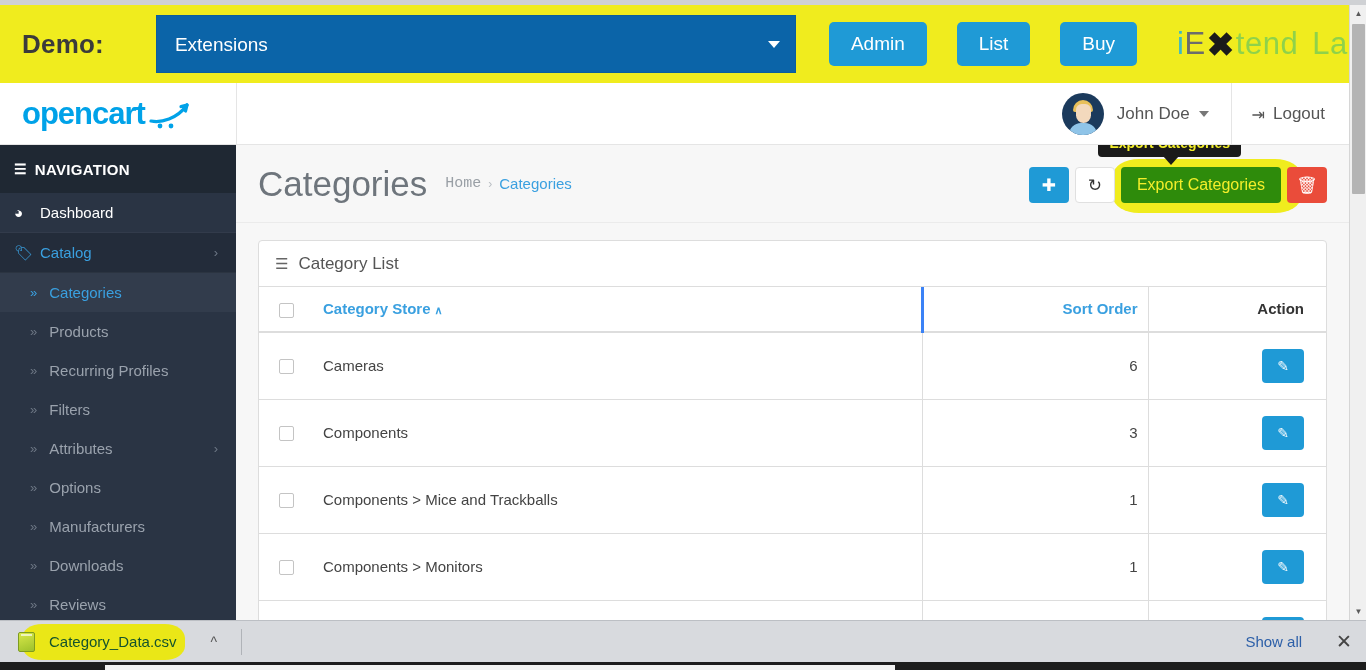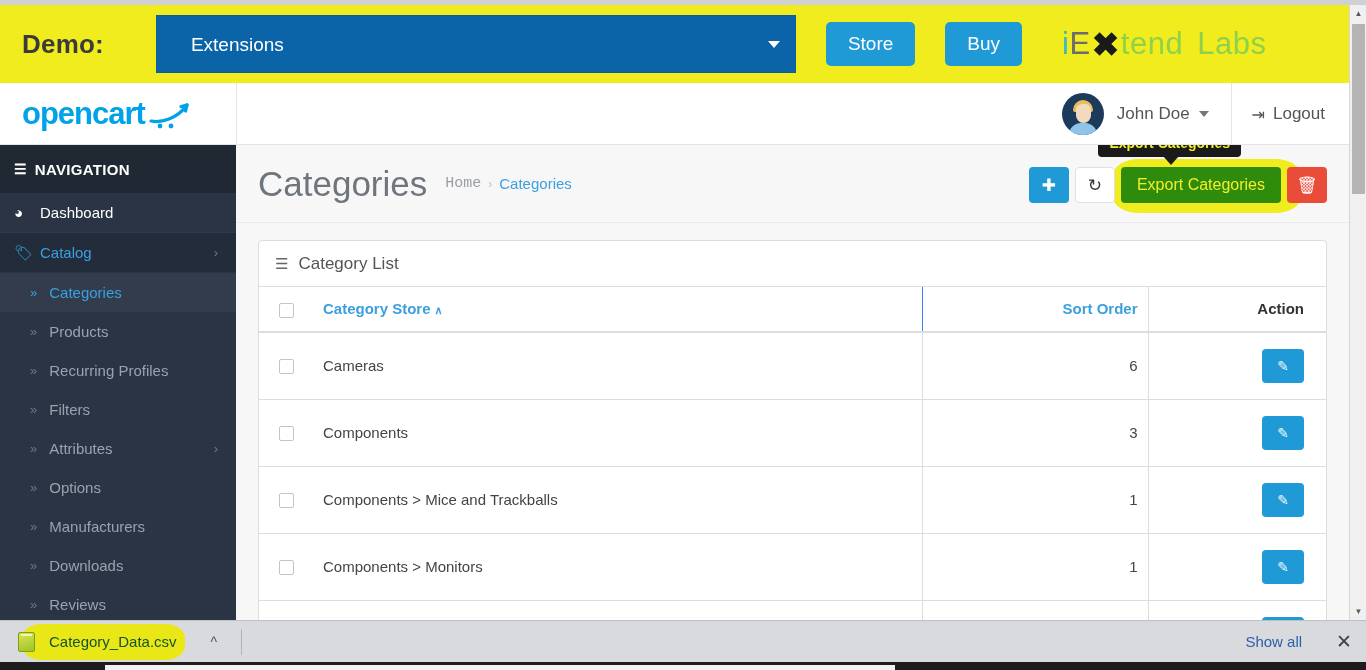--- a/index.html
+++ b/index.html
@@ -31,21 +31,21 @@
     letter-spacing: .2px;
   }
   .ext-select {
     margin-left: 26px;
     width: 640px; height: 58px;
     background: #0b64a8;
     border: 1px solid #0b5e9d;
     color: #ffffff;
     font-size: 19px;
     font-family: "Liberation Sans", sans-serif;
-    padding-left: 34px;
+    padding-left: 18px;
     appearance: none; -webkit-appearance: none;
     outline: none;
     position: relative;
   }
   .ext-select-wrap { position: relative; margin-left: 26px; }
   .ext-select-wrap::after {
     content: "";
     position: absolute; right: 16px; top: 26px;
     width: 0; height: 0;
     border-left: 6px solid transparent;
@@ -275,21 +275,21 @@
 
   table.cat-table { width: 100%; border-collapse: collapse; }
   table.cat-table th {
     border-bottom: 2px solid #dddddd;
     padding: 13px 10px;
     font-size: 15px; color: #3aa0e0; font-weight: 700;
     text-align: left;
   }
   table.cat-table th.th-check { width: 54px; text-align: center; }
   table.cat-table th.th-sort { text-align: right; width: 226px;
-    border-left: 1px solid #3b82f6; }
+    border-left: 3px solid #3b82f6; }
   table.cat-table th.th-action { text-align: right; width: 178px;
     color: #333333; border-left: 1px solid #dddddd; padding-right: 22px; }
   table.cat-table td {
     border-bottom: 1px solid #dddddd;
     padding: 16px 10px;
     font-size: 15px; color: #444444;
     height: 54px;
   }
   table.cat-table td.td-check { text-align: center; width: 54px; }
   table.cat-table td.td-sort { text-align: right;
@@ -398,21 +398,22 @@
 
   <div class="ext-bar">
     <div class="ext-demo-label">Demo:</div>
 
     <div class="ext-select-wrap">
       <select class="ext-select">
         <option>Extensions</option>
       </select>
     </div>
 
-    <button class="ext-btn">Store</button>
+    <button class="ext-btn first">Admin</button>
+    <button class="ext-btn">List</button>
     <button class="ext-btn">Buy</button>
 
     <div class="brand">
       <span class="b-i">i</span>
       <span class="b-e">E</span>
       <span class="b-x">✖</span>
       <span class="b-tend">tend</span>
       <span class="b-labs">Labs</span>
     </div>
   </div>

